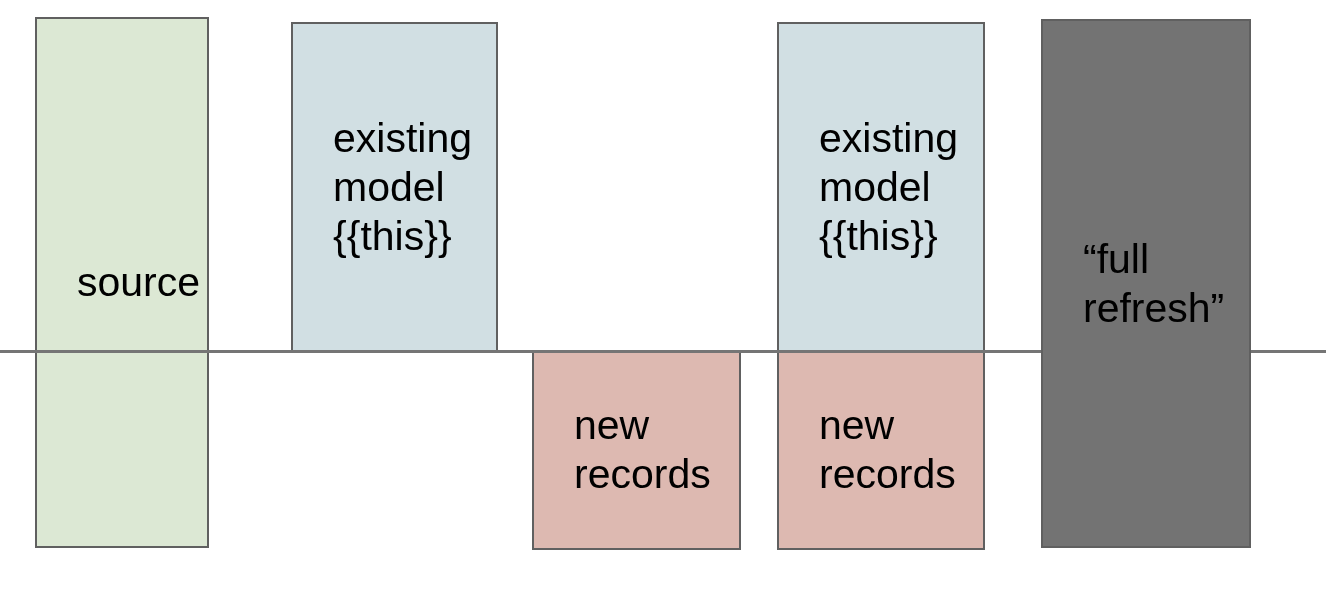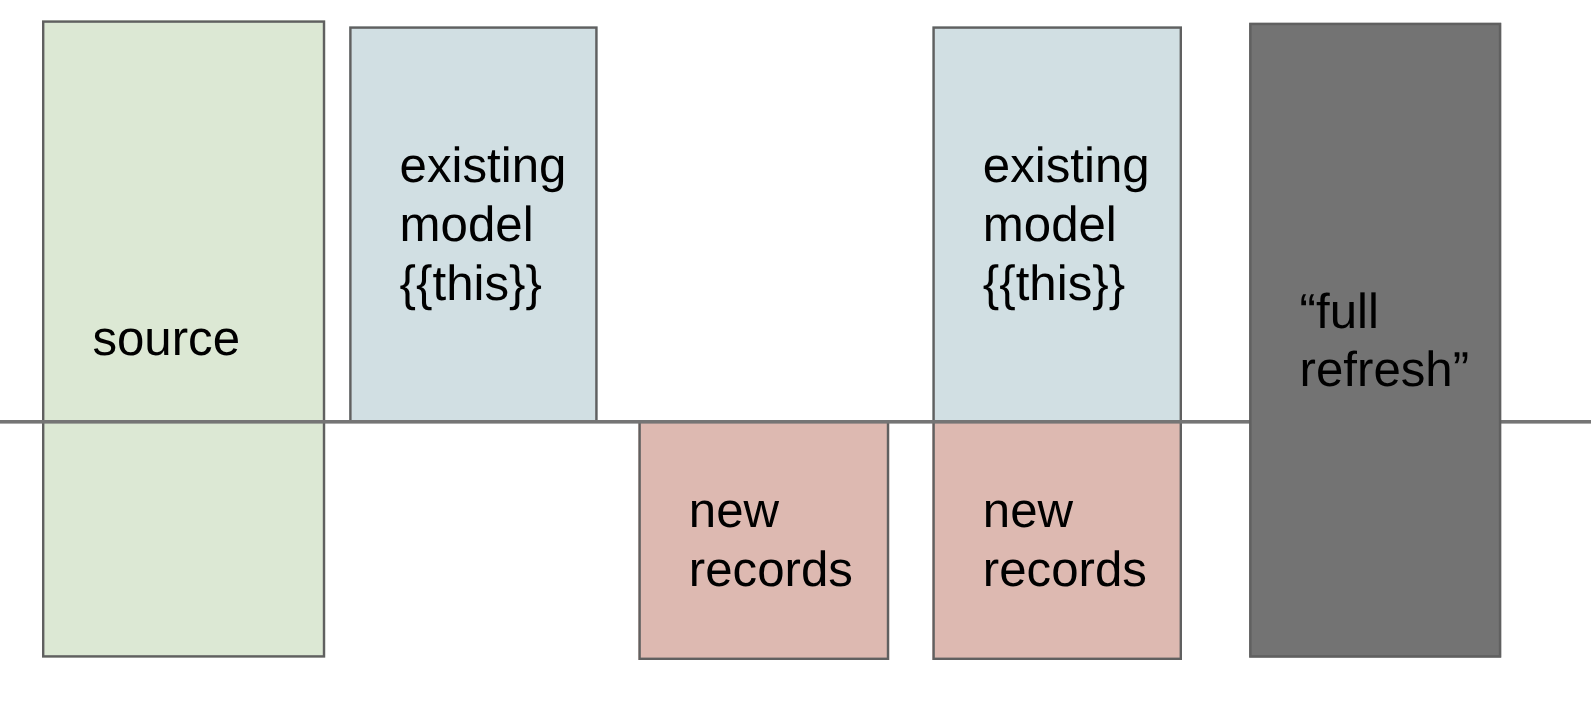--- a/index.html
+++ b/index.html
@@ -33,21 +33,21 @@
   .box .label {
     display: block;
     padding-left: 40px;
     padding-right: 8px;
     font-size: 41px;
     line-height: 49px;
     color: #000000;
     white-space: pre-line;
     letter-spacing: 0;
   }
-  .box-source   { left: 35px;   top: 17px;  width: 236px; height: 531px; }
+  .box-source   { left: 35px;   top: 17px;  width: 174px; height: 531px; }
   .box-model-l  { left: 291px;  top: 22px;  width: 207px; height: 330px; }
   .box-new-l    { left: 532px;  top: 350px; width: 209px; height: 200px; }
   .box-model-r  { left: 777px;  top: 22px;  width: 208px; height: 330px; }
   .box-new-r    { left: 777px;  top: 350px; width: 208px; height: 200px; }
   .box-full     { left: 1041px; top: 19px;  width: 210px; height: 529px; z-index: 3; }
 </style>
 </head>
 <body>
 
 <div class="canvas" style="background-color: rgb(255, 255, 255);">

